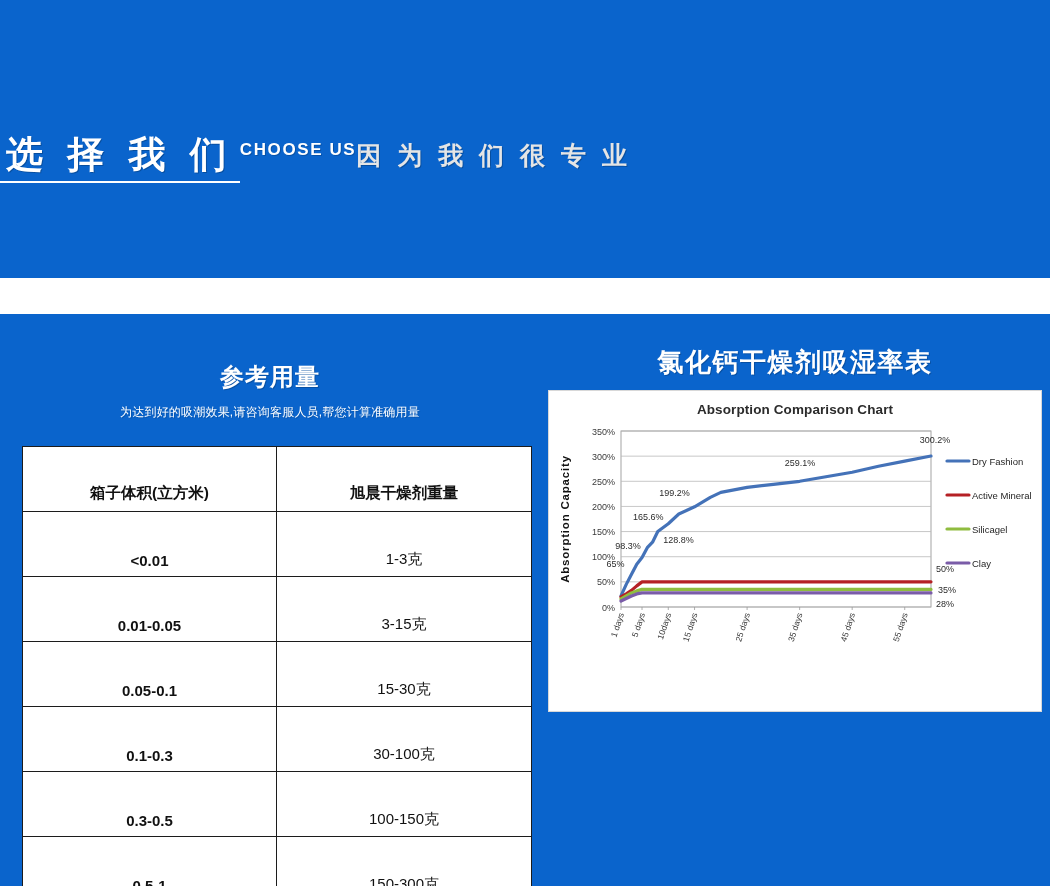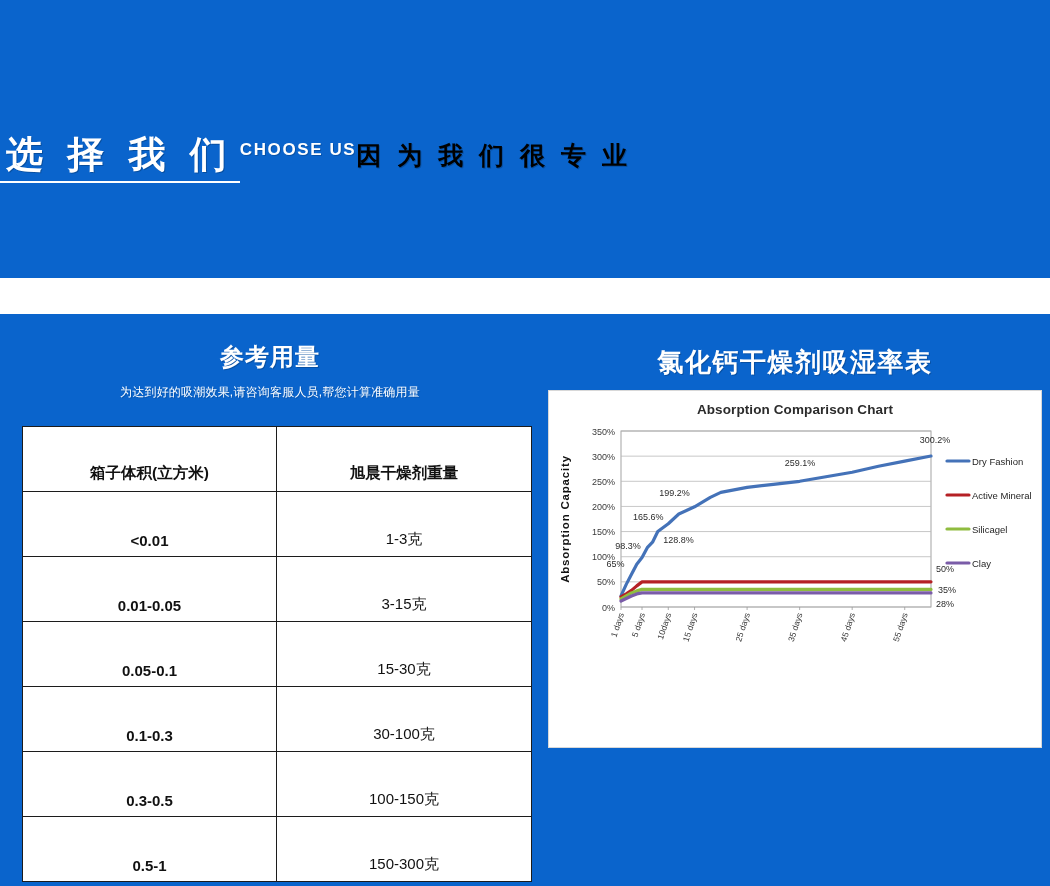--- a/index.html
+++ b/index.html
@@ -23,39 +23,39 @@
     text-shadow:1px 1px 0 rgba(0,0,0,.22);
     line-height:1.18;
   }
   .hero-sub{
     margin-top:22px;
     font-size:17px;font-weight:bold;color:#ffffff;letter-spacing:1.6px;
     text-shadow:1px 1px 0 rgba(0,0,0,.18);
   }
   .hero-slogan{
     margin-top:32px;
-    font-size:25px;font-weight:bold;color:#000000;letter-spacing:4.5px;
+    font-size:25px;font-weight:bold;color:#e5e5e5;letter-spacing:4.5px;
     text-shadow:1px 1px 0 rgba(0,0,0,.22);
   }
 
   .divider{height:36px;background:#ffffff;width:100%;}
 
   
   .content{
     position:relative;height:493px;
     display:flex;
   }
   .col-left{width:540px;position:relative;}
   .col-right{width:510px;position:relative;}
 
   .sec-title{
     text-align:center;color:#ffffff;font-weight:bold;
     text-shadow:1px 1px 0 rgba(0,0,0,.2);
   }
-  .left-title{font-size:24px;padding-top:27px;letter-spacing:1px;}
+  .left-title{font-size:24px;padding-top:27px;letter-spacing:1px;margin-top:20px;}
   .left-desc{
     text-align:center;color:#ffffff;font-size:12px;
     margin-top:11px;letter-spacing:.2px;
     text-shadow:1px 1px 0 rgba(0,0,0,.16);
   }
   .right-title{font-size:26px;padding-top:31px;letter-spacing:1.5px;}
 
   
   .tbl-wrap{margin:25px 0 0 22px;width:507px;}
   table.usage{
@@ -71,21 +71,21 @@
     color:#111111;
     font-size:15px;
   }
   table.usage tr td:first-child{width:253px;font-weight:bold;}
   table.usage tr td:last-child{width:254px;font-weight:normal;}
   table.usage tr.head td{font-weight:bold;font-size:15.5px;}
 
   
   .chart-card{
     position:absolute;left:8px;top:76px;
-    width:494px;height:358px;
+    width:494px;height:322px;
     background:#ffffff;
     box-sizing:border-box;
     border:1px solid #d8d8d8;
   }
   .chart-title{
     text-align:center;font-size:13.5px;font-weight:bold;color:#2b2b2b;
     margin-top:11px;letter-spacing:.1px;
   }
   .chart-sub{
     text-align:center;font-size:10px;font-weight:bold;color:#2b2b2b;

